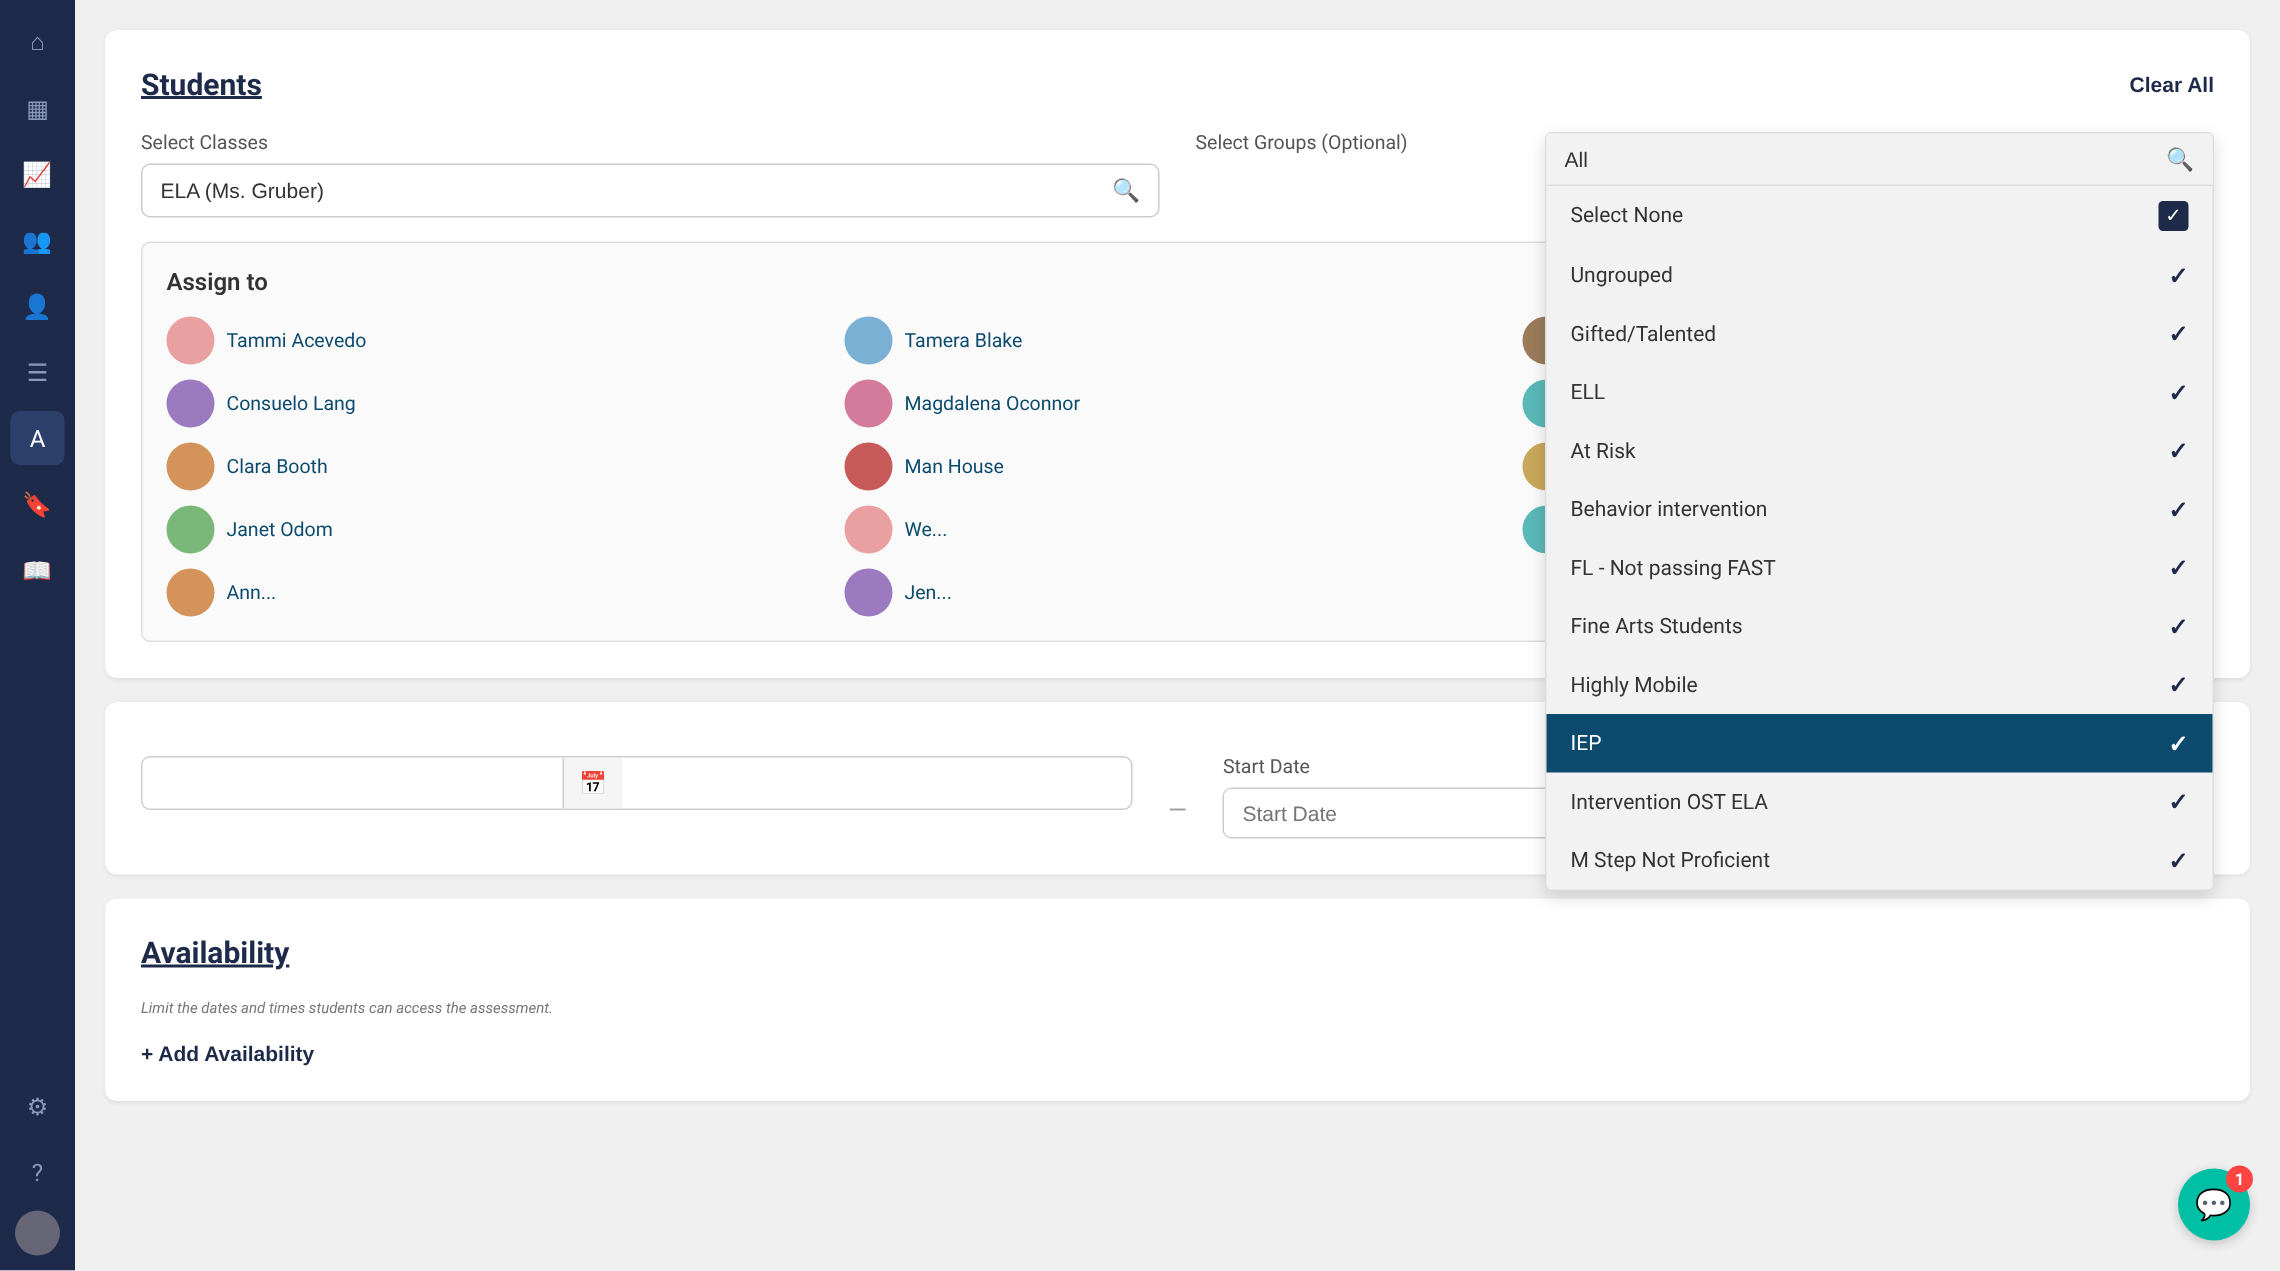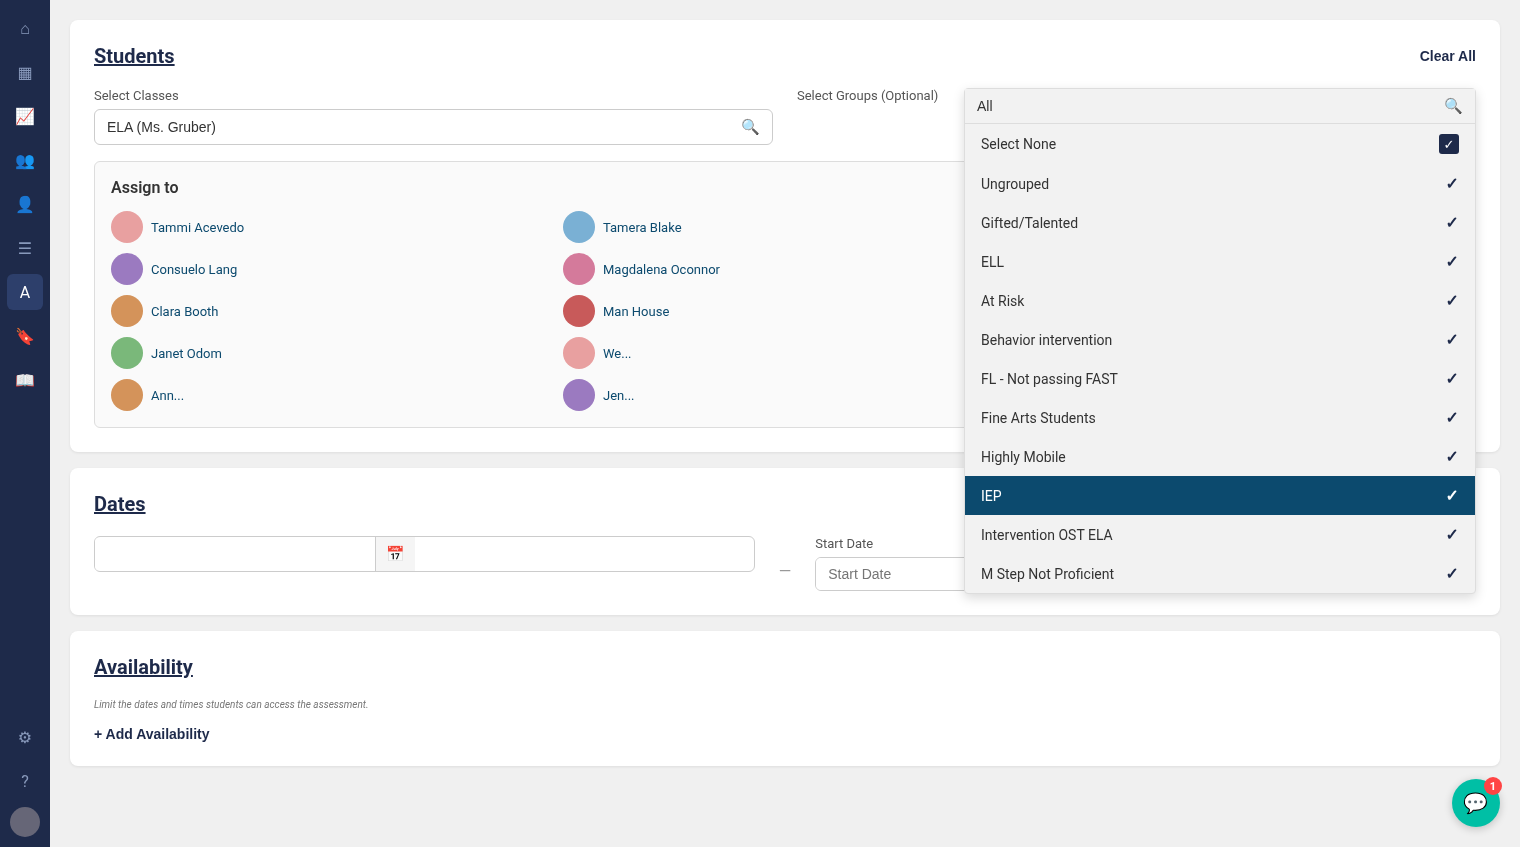--- a/index.html
+++ b/index.html
@@ -171,21 +171,21 @@
     .student-name {
       font-size: 13px;
       color: #0c4a6e;
     }
 
     
     .groups-dropdown {
       position: absolute;
       top: 0;
       right: 0;
-      width: 512px;
+      width: 446px;
       background: #f2f2f2;
       border: 1px solid #ddd;
       border-radius: 4px;
       z-index: 100;
       box-shadow: 0 4px 12px rgba(0,0,0,0.15);
     }
     .groups-dropdown-header {
       display: flex;
       align-items: center;
       padding: 8px 12px;
@@ -508,23 +508,20 @@
         <div class="student-item">
           <div class="student-avatar av-purple"></div>
           <span class="student-name">Jen...</span>
         </div>
 
       </div>
     </div>
   </div>
 
   <div class="card">
-    <div class="card-header">
-      <span class="card-title">Dates</span>
-    </div>
     <div class="dates-row">
       <div class="date-col">
         <div class="date-input-wrap">
           <input type="text" placeholder="" style="max-width: 280px;">
           <div class="calendar-btn">📅</div>
         </div>
       </div>
       <div class="date-separator">
         <span>—</span>
       </div>

